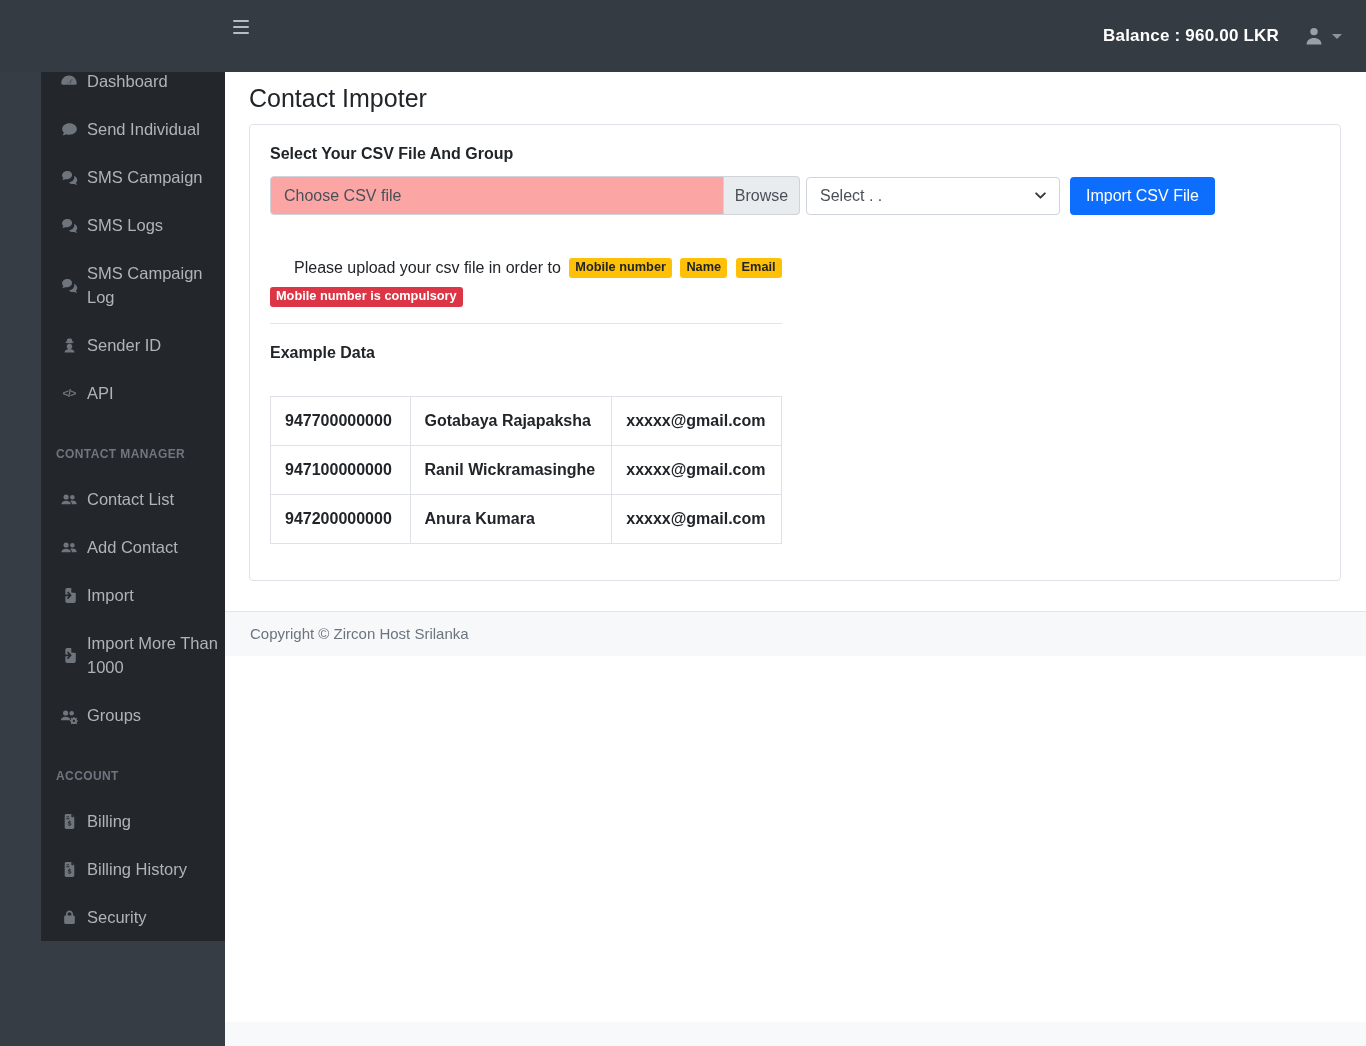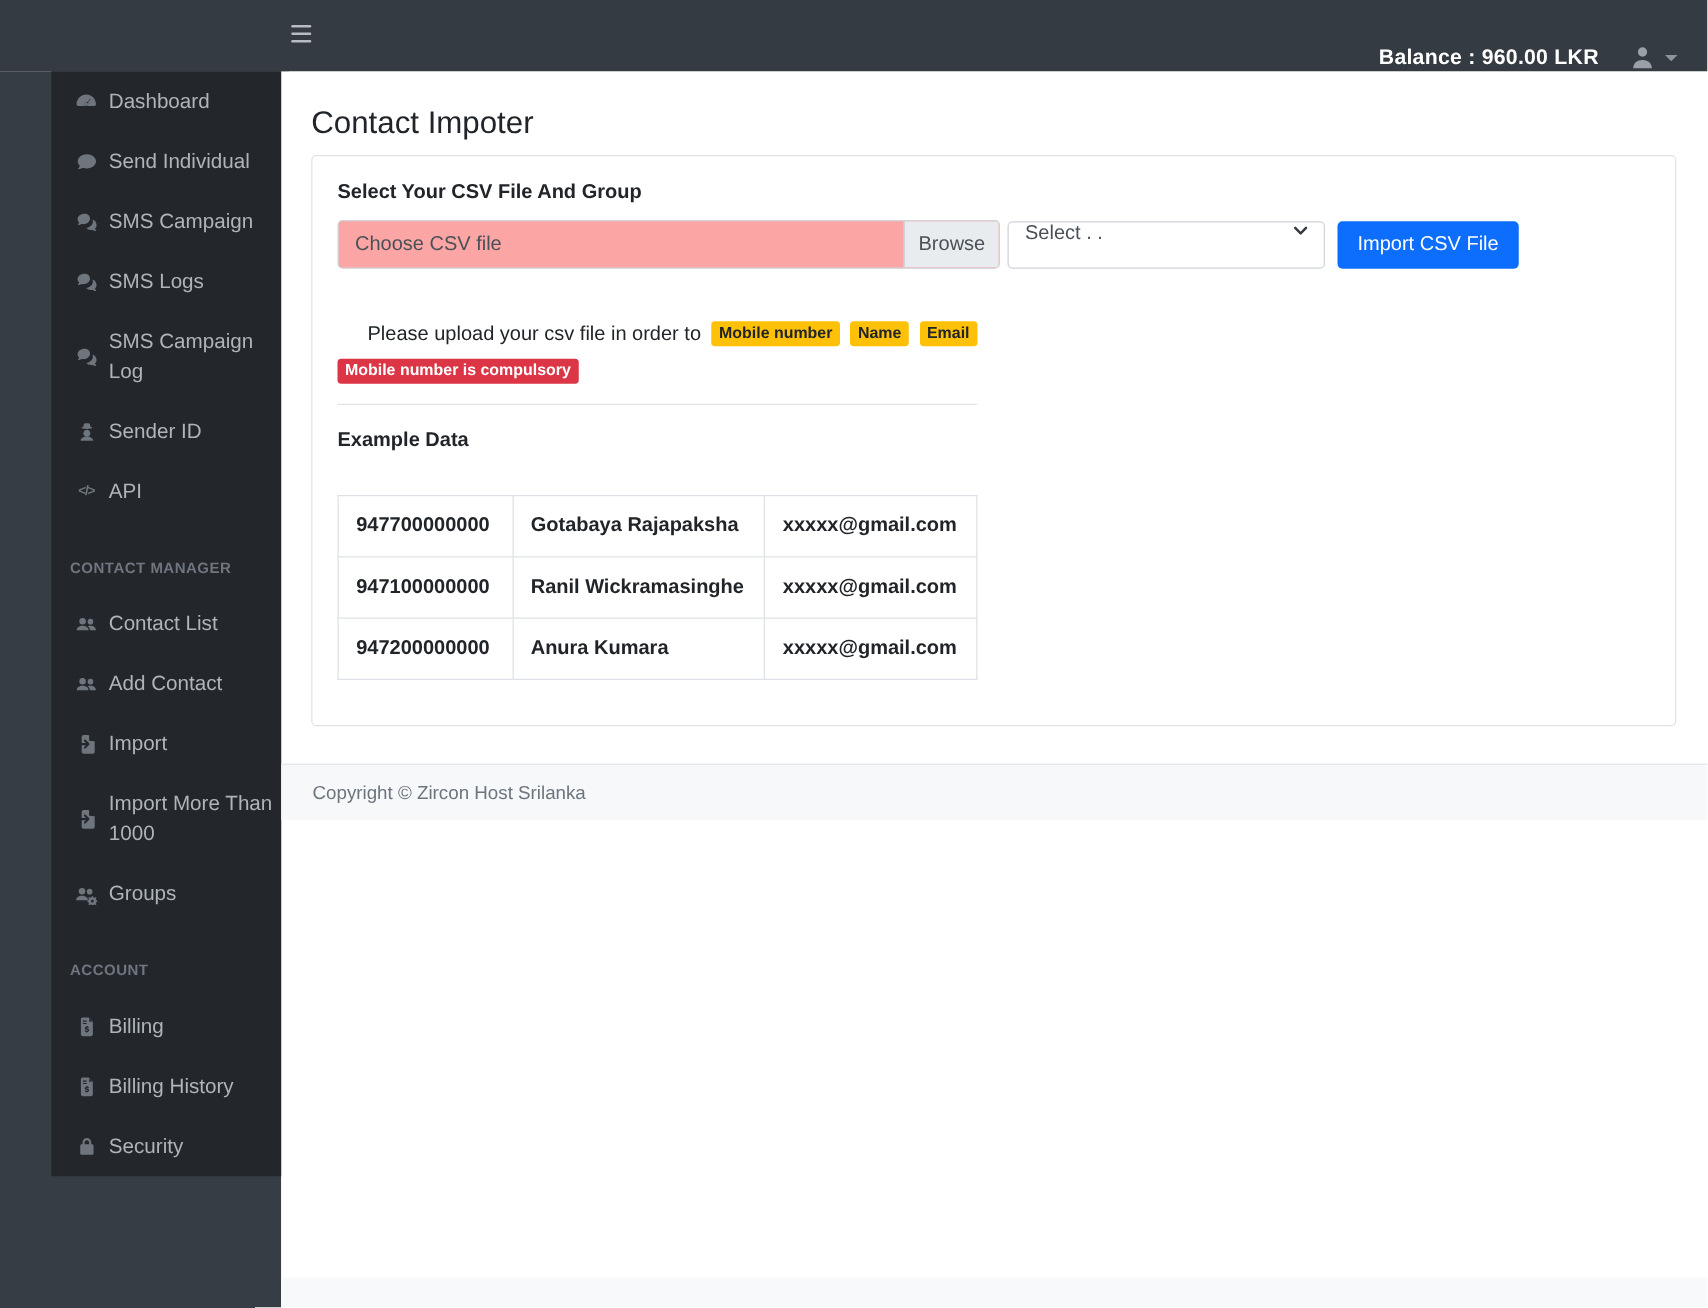--- a/index.html
+++ b/index.html
@@ -1,22 +1,22 @@
 <!DOCTYPE html>
 <html><head>
 <meta charset="utf-8">
 <style>
   * { margin:0; padding:0; box-sizing:border-box; }
   html,body { width:1366px; height:1046px; overflow:hidden; }
   body { font-family:"Liberation Sans", sans-serif; background:#ffffff; position:relative; }
 
   
   .navbar {
-    position:absolute; top:0; left:0; width:1366px; height:57px;
-    background:#353b42; display:flex; align-items:flex-end; z-index:5;
+    position:absolute; top:0; left:0; width:1366px; height:72px;
+    background:#353b42; display:flex; align-items:center; z-index:5;
   }
   .hamburger {
     position:absolute; left:233px; top:20px; width:16px; height:14px;
     display:flex; flex-direction:column; justify-content:space-between; cursor:pointer;
   }
   .hamburger span { display:block; height:2px; background:#b8bcc1; border-radius:1px; }
   .nav-right {
     margin-left:auto; display:flex; align-items:center; gap:24px; padding-right:24px;
   }
   .balance { color:#ffffff; font-weight:700; font-size:17px; letter-spacing:.2px; }
@@ -73,21 +73,21 @@
     flex:1; display:flex; align-items:center; padding:0 13px;
     font-size:16px; color:#495057;
   }
   .browse-btn {
     width:76px; display:flex; align-items:center; justify-content:center;
     background:#e9ecef; border-left:1px solid #ced4da; font-size:16px; color:#495057;
   }
   .group-select {
     width:254px; height:38px; margin-left:6px;
     border:1px solid #ced4da; border-radius:4px; background:#fff;
-    display:flex; justify-content:space-between;
+    display:flex; align-items:center; justify-content:space-between;
     padding:0 12px 0 13px; font-size:16px; color:#495057; cursor:pointer;
   }
   .import-btn {
     margin-left:10px; height:38px; padding:0 16px;
     background:#0d6efd; color:#fff; border:none; border-radius:4px;
     font-size:16px; font-family:"Liberation Sans", sans-serif; cursor:pointer;
   }
 
   .hint-line { margin-top:41px; font-size:16px; color:#212529; line-height:24px;margin-left:24px; }
   .badge {

